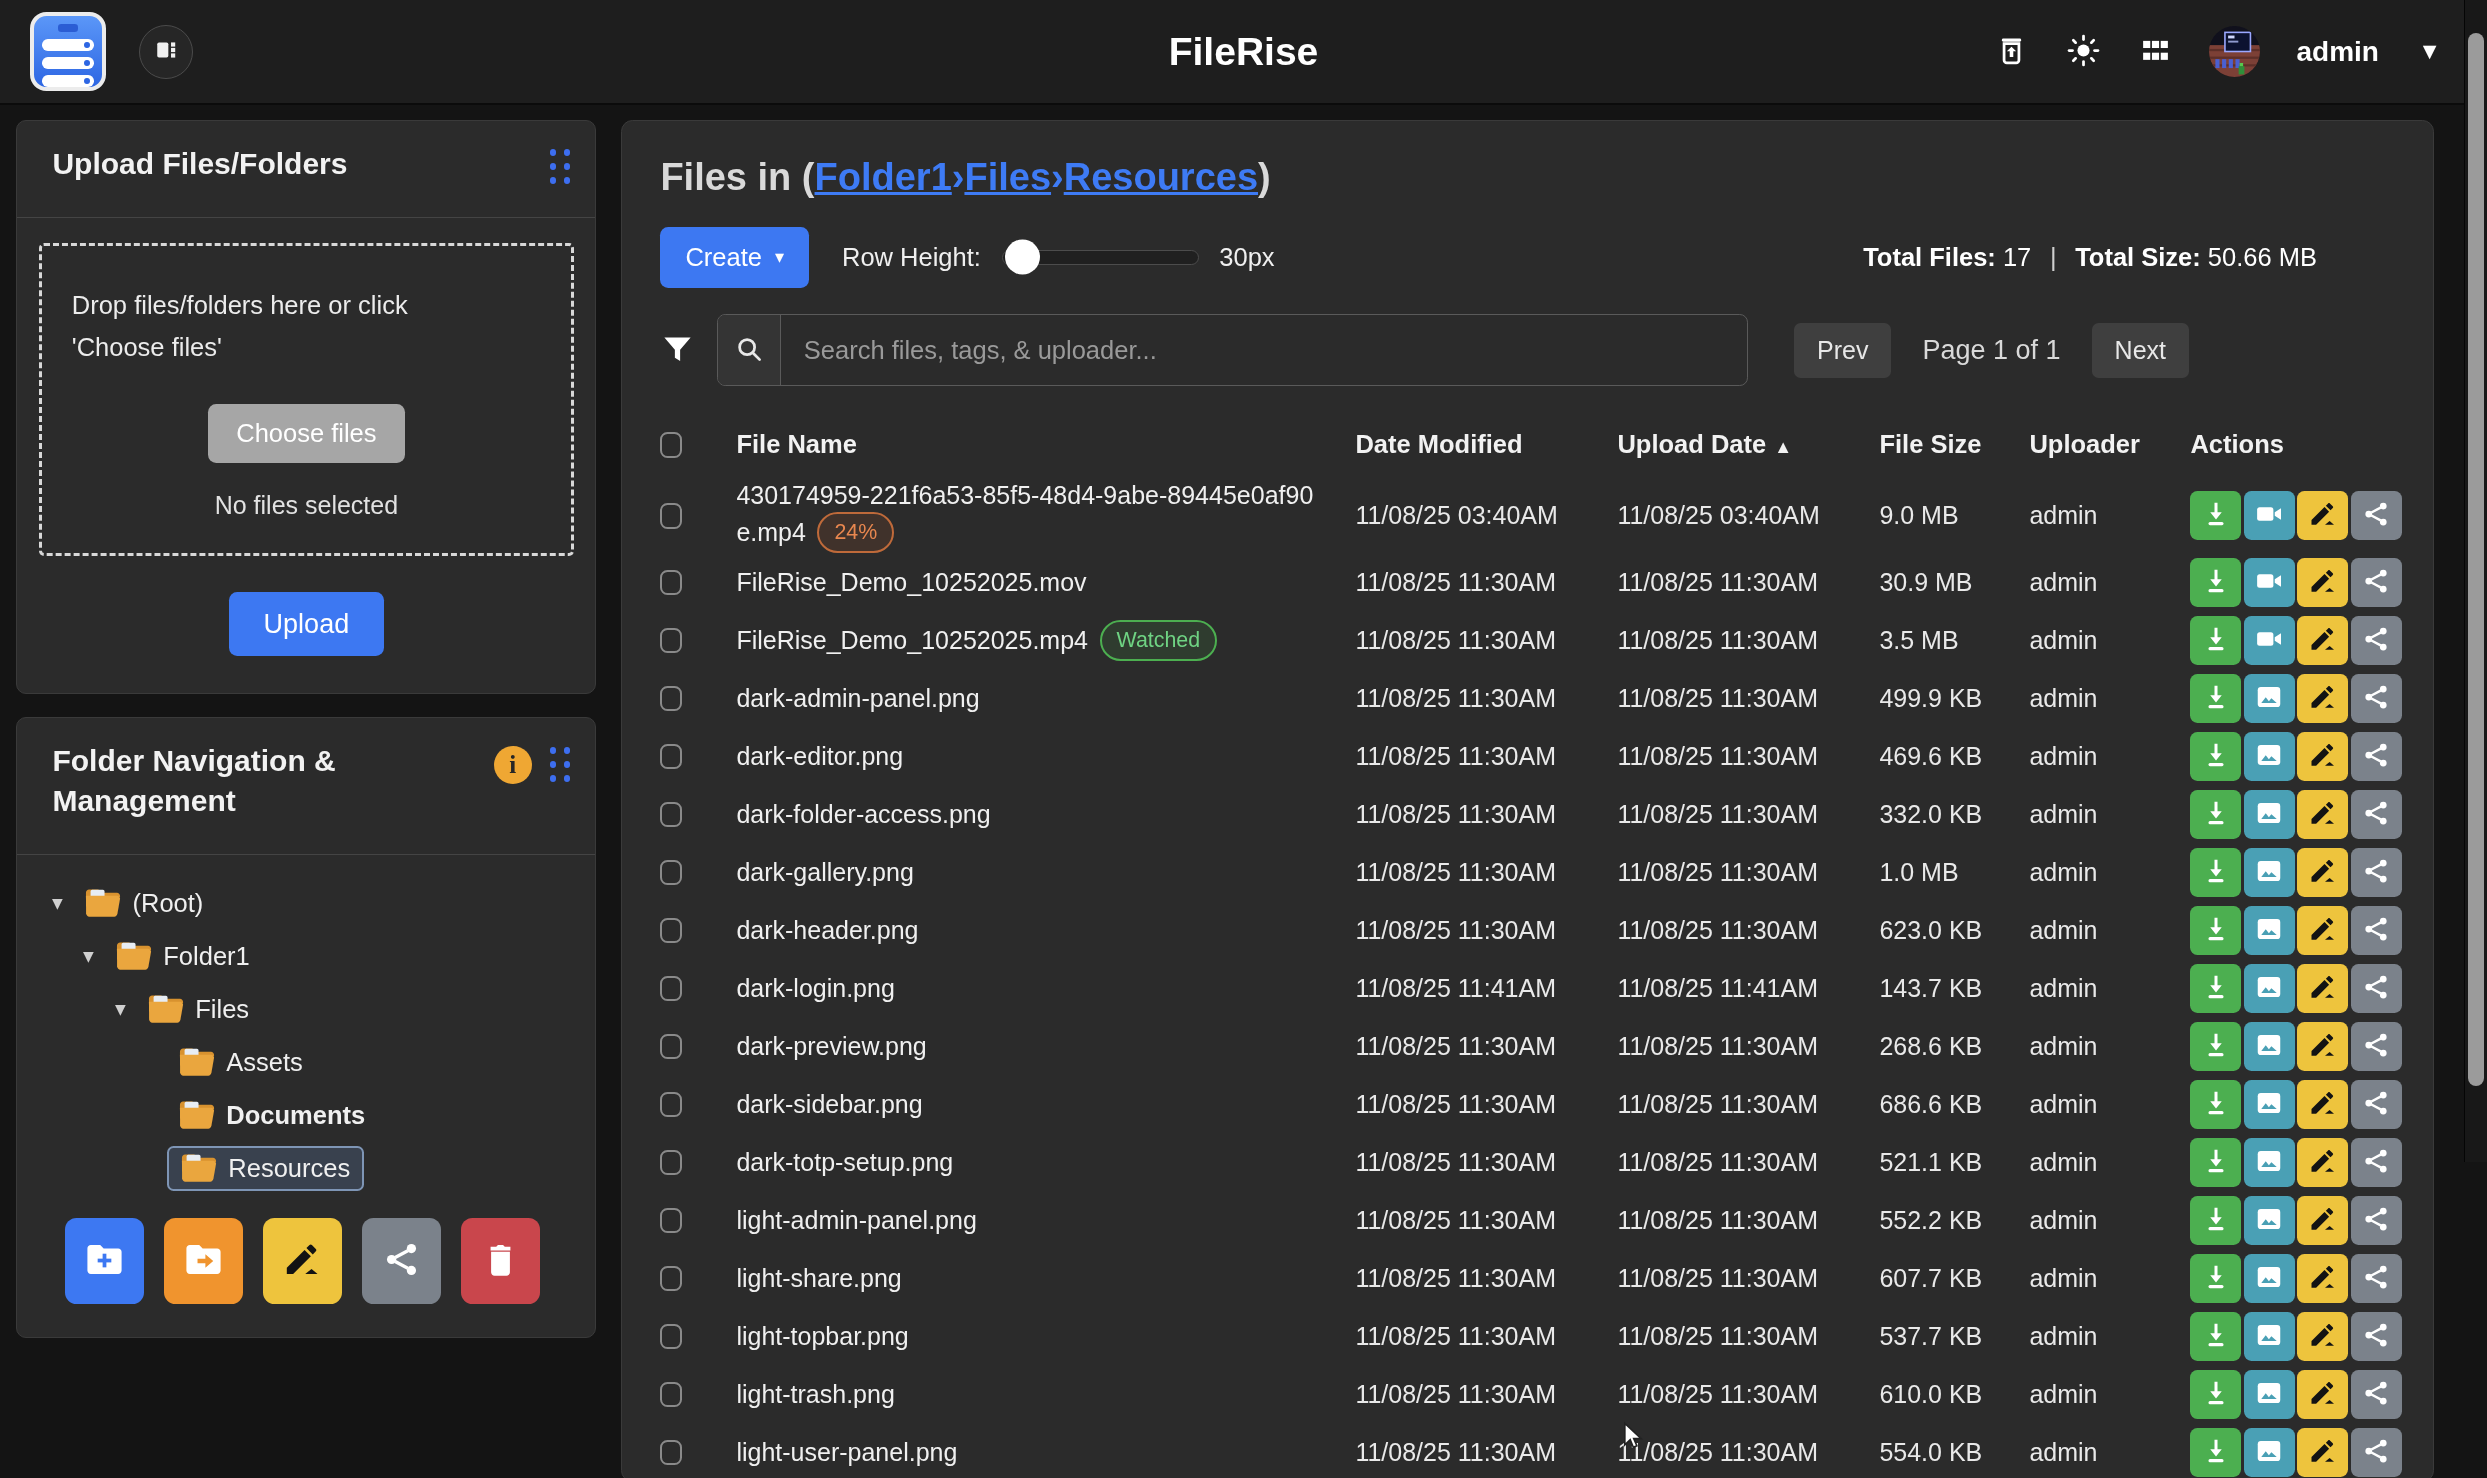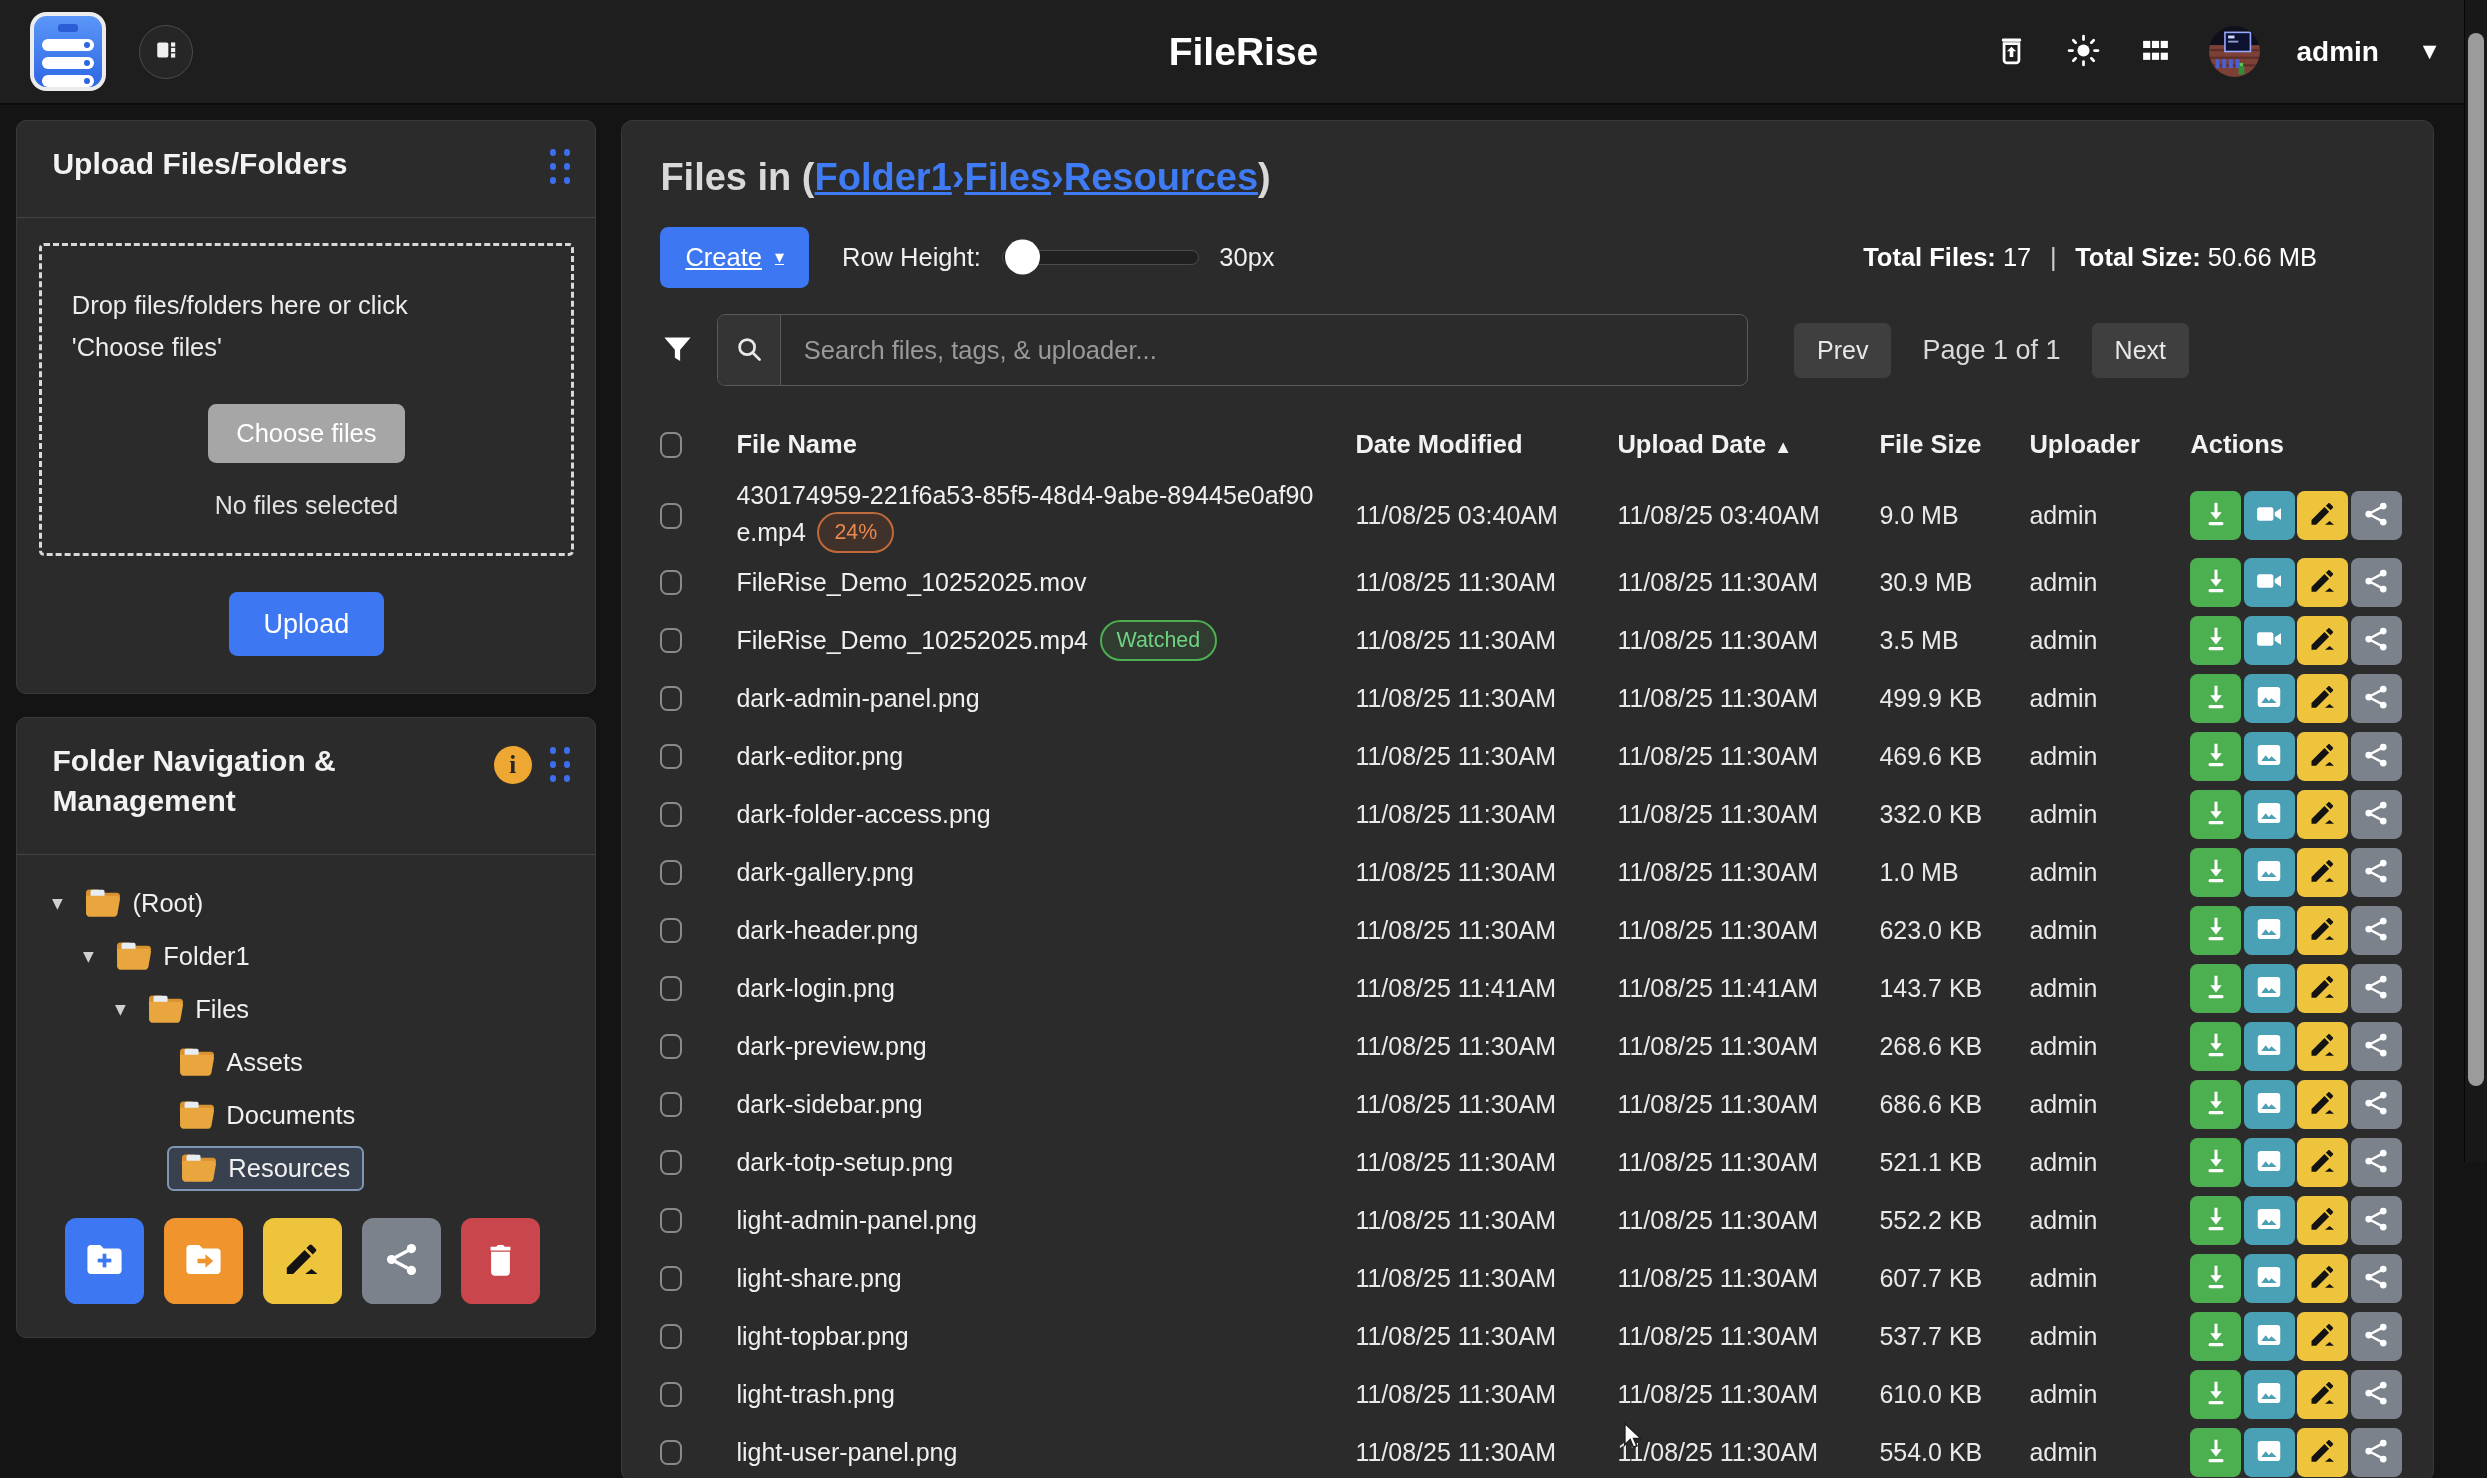--- a/index.html
+++ b/index.html
@@ -73,21 +73,21 @@
   
   .main-panel { flex:1; min-height:1359px; background:#2b2b2b; border:1.6px solid #3a3a3a;
                 border-radius:11.5px; padding:28px 38px 0; overflow:hidden; }
   .files-header { font-size:38px; font-weight:bold; color:#d9d9d9; margin:6.6px 0 28px; }
   .files-header a { color:#3e7bf5; text-decoration:underline; cursor:pointer; }
   .crumb-sep { color:#3e7bf5; font-weight:bold; }
 
   .toolbar-row { display:flex; align-items:center; margin-bottom:26px; }
   .create-btn { background:#3d78f2; color:#fff; border:none; border-radius:8.2px; font-size:25.5px;
                 padding:16.4px 25px; cursor:pointer; font-family:inherit; display:flex;
-                align-items:center; gap:13px;text-decoration:underline; }
+                align-items:center; gap:13px; }
   .create-caret { font-size:18px; }
   .rh-label { font-size:25.5px; color:#f0f0f0; margin:0 21.4px 0 33px; }
   .rh-slider { position:relative; width:197px; height:15px; background:#202020;
                border:1.6px solid #4c4c4c; border-radius:8.2px; }
   .rh-thumb { position:absolute; left:1.6px; top:50%; transform:translateY(-50%); width:35px;
               height:35px; border-radius:50%; background:#fff; cursor:pointer; }
   .rh-value { font-size:25.5px; color:#f0f0f0; margin-left:20px; }
   .totals { margin-left:auto; margin-right:78px; font-size:25.5px; color:#fff; }
   .totals b { font-weight:bold; }
   .totals .sep { margin:0 11.5px; color:#cfcfcf; }
@@ -311,21 +311,21 @@
                 <span class="tree-folder">
                   <svg viewBox="0 0 24 20">
                     <path d="M1 3c0-1.1.9-2 2-2h6l2 2h10c1.1 0 2 .9 2 2v1H1z" fill="#d8922f"></path>
                     <rect x="4" y="1.2" width="9" height="5" rx="1" fill="#e7edf4"></rect>
                     <path d="M1 5h20c1.1 0 2 .9 2 2l-1.7 9.6c-.2 1-1 1.9-2 1.9H3.1c-1 0-1.8-.9-2-1.9L1 5z" fill="#eaa63e"></path>
                   </svg>
                 </span>
                 <span class="tree-label">Assets</span>
               </span>
             </div>
-            <div class="tree-row" style="padding-left: 102px;">
+            <div class="tree-row" style="padding-left: 102px; font-weight: bold;">
               <span class="tree-caret"></span>
               <span class="tree-label-box">
                 <span class="tree-folder">
                   <svg viewBox="0 0 24 20">
                     <path d="M1 3c0-1.1.9-2 2-2h6l2 2h10c1.1 0 2 .9 2 2v1H1z" fill="#d8922f"></path>
                     <rect x="4" y="1.2" width="9" height="5" rx="1" fill="#e7edf4"></rect>
                     <path d="M1 5h20c1.1 0 2 .9 2 2l-1.7 9.6c-.2 1-1 1.9-2 1.9H3.1c-1 0-1.8-.9-2-1.9L1 5z" fill="#eaa63e"></path>
                   </svg>
                 </span>
                 <span class="tree-label">Documents</span>

